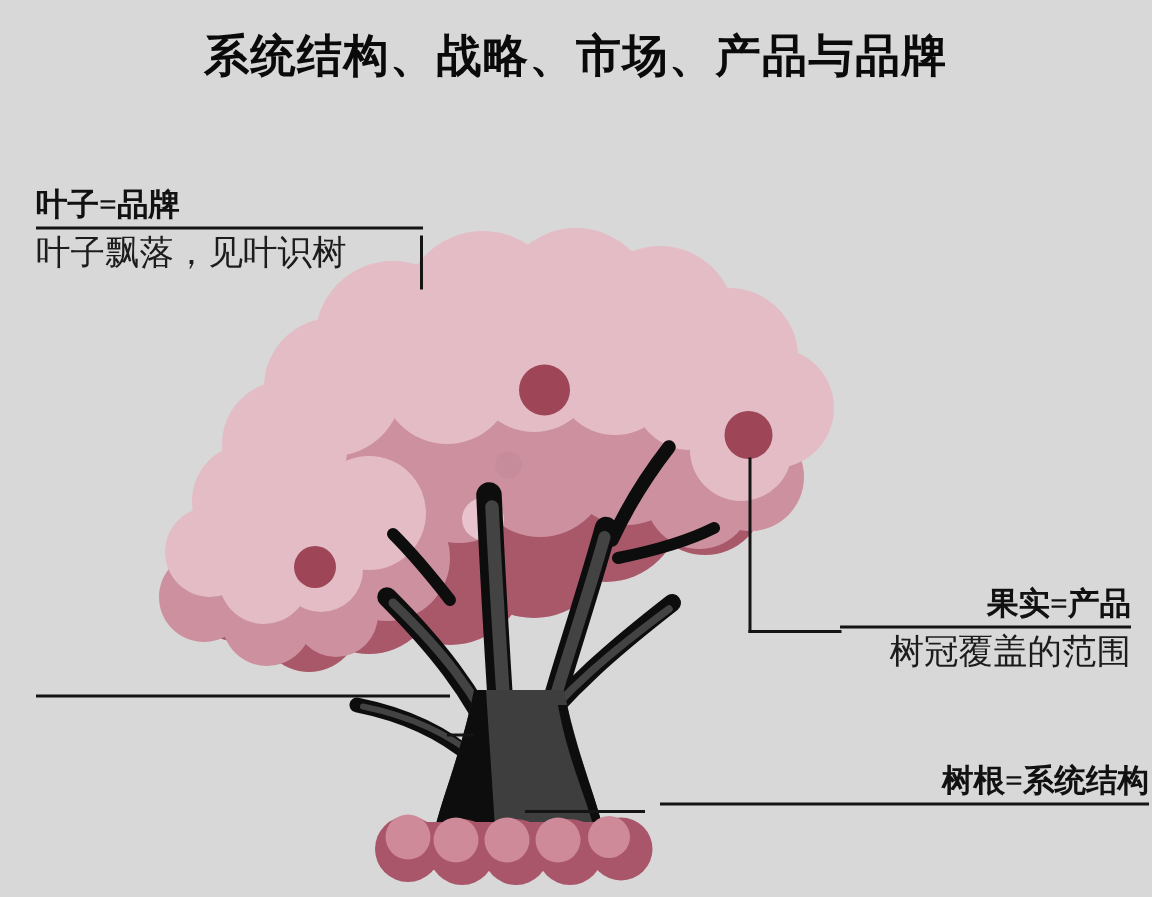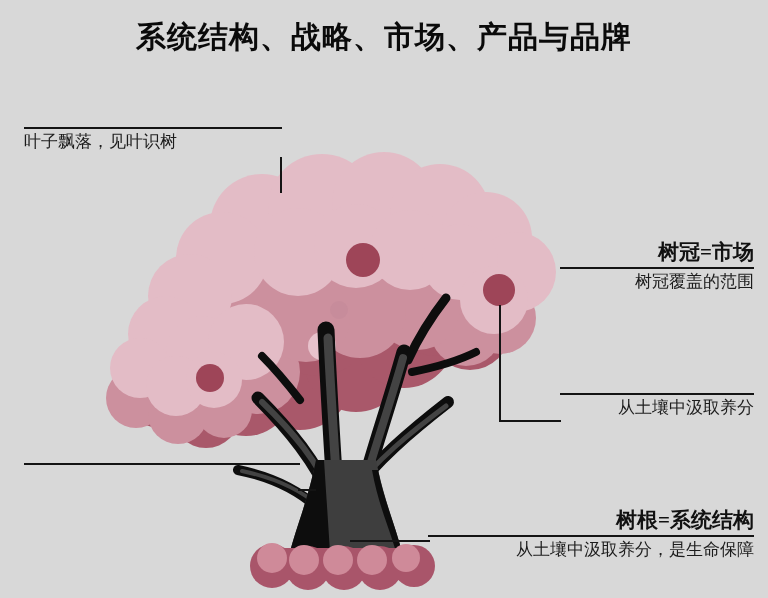--- a/index.html
+++ b/index.html
@@ -56,35 +56,35 @@
     white-space: nowrap;
     line-height: 1.15;
     font-family: "Liberation Serif", "DejaVu Serif", serif;
   }
   .callout-rule {
     height: 0;
     border-top: 2px solid #141414;
     margin: 3px 0 2px 0;
   }
   .callout-sub {
-    font-size: 17px;
+    font-size: 23px;
     color: #1c1c1c;
     white-space: nowrap;
     line-height: 1.25;
     font-family: "Liberation Serif", "DejaVu Serif", serif;
   }
   .align-left  { text-align: left; }
   .align-right { text-align: right; }
 
   
   #callout-leaf   { left: 24px;  top: 124px; width: 258px; }
   #callout-trunk  { left: 24px;  top: 460px; width: 276px; }
   #callout-crown  { left: 560px; top: 240px; width: 194px; }
   #callout-fruit  { left: 560px; top: 390px; width: 194px; }
-  #callout-root   { left: 428px; top: 508px; width: 326px; }
+  #callout-root   { left: 440px; top: 508px; width: 326px; }
 
   
   .connector {
     position: absolute;
     background: #141414;
   }
   .conn-h { height: 2px; }
   .conn-v { width: 2px; }
 
   
@@ -223,38 +223,34 @@
     </g>
   </svg>
 
   <div class="connector conn-v" id="conn-leaf-v"></div>
   <div class="connector conn-v" id="conn-fruit-v"></div>
   <div class="connector conn-h" id="conn-fruit-h"></div>
   <div class="connector conn-h" id="conn-trunk-h"></div>
   <div class="connector conn-h" id="conn-root-h"></div>
 
   <div class="callout align-left" id="callout-leaf">
+    <div class="callout-title">叶子=品牌</div>
     <div class="callout-rule"></div>
     <div class="callout-sub">叶子飘落，见叶识树</div>
   </div>
 
-  <div class="callout align-right" id="callout-crown">
-    <div class="callout-title">树冠=市场</div>
+
+  <div class="callout align-right" id="callout-fruit">
+    <div class="callout-title">果实=产品</div>
     <div class="callout-rule"></div>
     <div class="callout-sub">树冠覆盖的范围</div>
-  </div>
-
-  <div class="callout align-right" id="callout-fruit">
-    <div class="callout-rule"></div>
-    <div class="callout-sub">从土壤中汲取养分</div>
   </div>
 
   <div class="callout align-left" id="callout-trunk">
     <div class="callout-rule"></div>
   </div>
 
   <div class="callout align-right" id="callout-root">
     <div class="callout-title">树根=系统结构</div>
     <div class="callout-rule"></div>
-    <div class="callout-sub">从土壤中汲取养分，是生命保障</div>
   </div>
 
 </div>
 
 </body></html>

